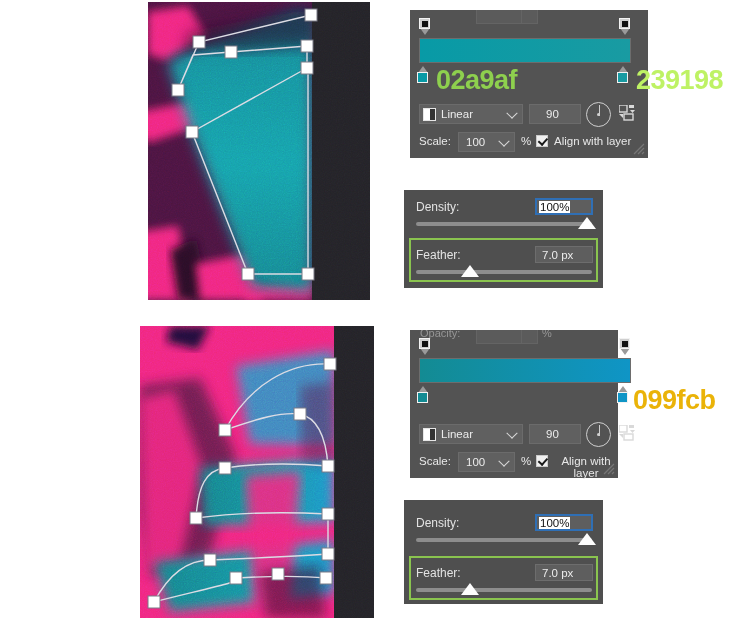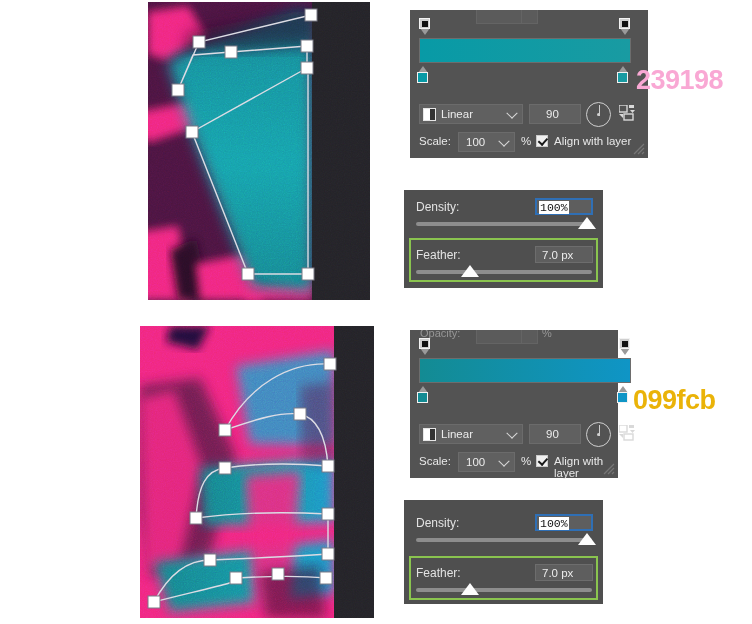--- a/index.html
+++ b/index.html
@@ -205,21 +205,21 @@
     left: 50%; top: 50%;
     width: 3px; height: 3px;
     margin: -1.5px 0 0 -1.5px;
     border-radius: 50%;
     background: #cfcfcf;
   }
 
   .align-icon { position: absolute; width: 17px; height: 16px; }
 
   
-  .scale-row { position: absolute; left: 9px; font-size: 11.5px; }
+  .scale-row { position: absolute; left: 9px; font-size: 11.5px; text-align: center; }
   .chk {
     position: absolute;
     width: 12px; height: 12px;
     background: #f0f0f0;
     border: 1px solid #c9c9c9;
     box-sizing: border-box;
   }
   .chk::after {
     content: "";
     position: absolute;
@@ -248,21 +248,20 @@
     height: 17px;
     background: #5e5e5e;
     border: 1px solid #6d6d6d;
     box-sizing: border-box;
     color: #ececec;
     font-size: 11.5px;
   }
   .value-field > span { position: absolute; left: 6px; top: 2px; }
   .value-field.selected {
     border: 2px solid #a3a3a3;
-    font-family: Liberation Mono, monospace;
   }
   .value-field .sel-text {
     position: absolute;
     left: 2px; top: 1px;
     background: #ffffff;
     color: #111;
     padding: 0 1px;
   }
   .slider-track {
     position: absolute;
@@ -423,24 +422,25 @@
 
   <div class="stop-tail" style="left:10px; top:18px;"></div>
   <div class="stop-top" style="left:9px;  top:8px;"></div>
   <div class="stop-tail" style="left:210px; top:18px;"></div>
   <div class="stop-top" style="left:209px; top:8px;"></div>
 
   <div class="grad-bar" id="gb1" style="left: 9px; top: 28px; width: 212px; background: linear-gradient(90deg, rgb(8, 154, 166) 0%, rgb(25, 155, 162) 100%);"></div>
 
   <div class="stop-bottom-tail" style="left:8px;  top:56px;"></div>
   <div class="stop-bottom" id="sbl1" style="left: 7px; top: 62px; background: rgb(8, 154, 166);"></div>
+  <div class="hex-label" style="left: 26px; top: 57px; color: rgb(142, 208, 78);">02a9af</div>
 
   <div class="stop-bottom-tail" style="left:208px; top:56px;"></div>
   <div class="stop-bottom" id="sbr1" style="left: 207px; top: 62px; background: rgb(25, 155, 162);"></div>
-  <div class="hex-label" style="left: 226px; top: 57px; color: #f9a8d4;">239198</div>
+  <div class="hex-label" style="left: 226px; top: 57px; color: #bef264;">239198</div>
 
   <div class="type-row" style="top:94px; left:0; right:0; height:22px;">
     <div class="select-box" style="left:9px; top:0; width:104px;">
       <span class="swatch-mini"></span>
       <span class="select-text">Linear</span>
       <span class="chev"></span>
     </div>
     <div class="num-box" style="left:119px; top:0; width:52px;">
       <span>90</span>
     </div>

